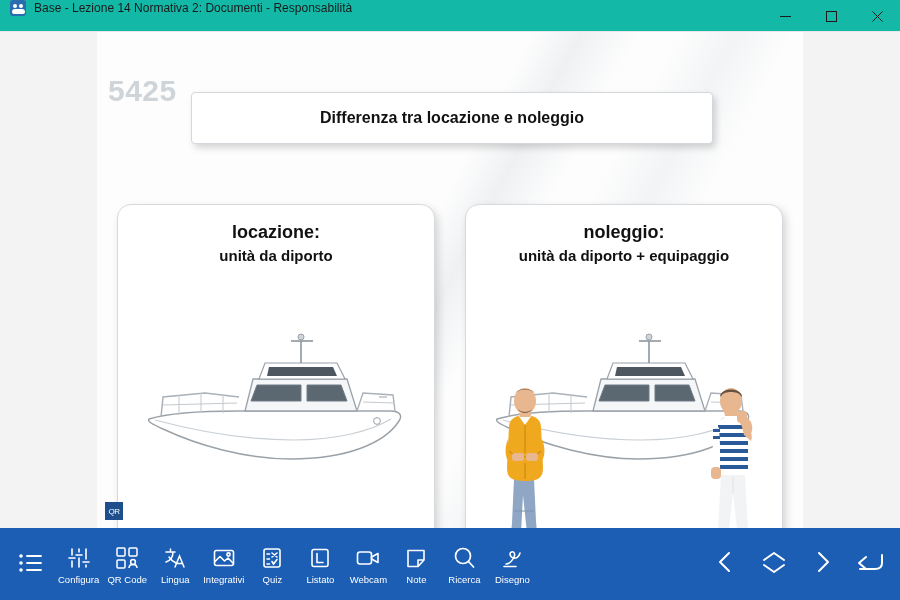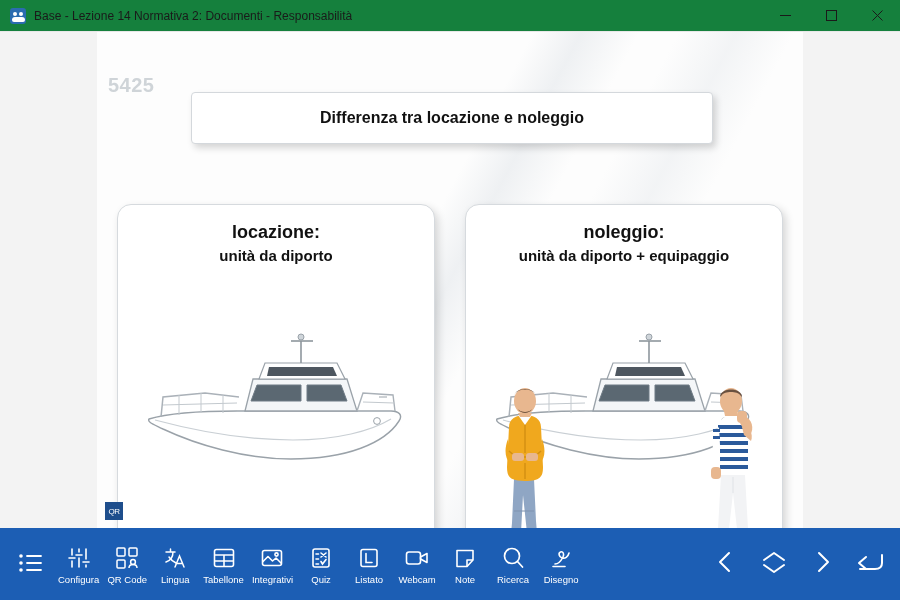--- a/index.html
+++ b/index.html
@@ -14,23 +14,23 @@
     position: relative;
     width: 900px; height: 600px;
     background: #f3f3f3;
     display: flex;
     flex-direction: column;
   }
 
   
   .titlebar {
     height: 32px;
-    background: #15803d;
-    display: flex;
-    align-items: center;
+    background: #14b8a6;
+    display: flex;
+    align-items: flex-start;
     flex: 0 0 32px;
     border-bottom: 1px solid #e8e8e8;
   }
   .title-left {
     display: flex;
     align-items: center;
     padding-left: 10px;
     gap: 8px;
     flex: 1 1 auto;
     min-width: 0;
@@ -90,21 +90,21 @@
     width: 706px; height: 496px;
     background: #fdfdfd;
     background-image:
       linear-gradient(118deg, rgba(255,255,255,0) 45%, rgba(226,230,234,0.55) 50%, rgba(255,255,255,0) 56%),
       linear-gradient(118deg, rgba(255,255,255,0) 60%, rgba(226,230,234,0.4) 66%, rgba(255,255,255,0) 72%);
     overflow: hidden;
   }
   .slide-number {
     position: absolute;
     left: 11px; top: 42px;
-    font-size: 20px;
+    font-size: 30px;
     font-weight: bold;
     color: #cfd4d8;
     letter-spacing: 0.5px;
   }
   .slide-badge {
     position: absolute;
     left: 8px; bottom: 8px;
     width: 18px; height: 18px;
     background: #1e4e8c;
     color: #fff;
@@ -436,29 +436,20 @@
       <div class="tb-icon">
         <svg width="24" height="24" viewBox="0 0 24 24" fill="none" stroke="#fff" stroke-width="1.5" stroke-linecap="round">
           <path d="M3 6 H12 M7.5 3 V6 M10 6 C10 12 6 15 3 16"></path>
           <path d="M6 11 C8 14 11 16 13 17"></path>
           <path d="M12 21 L16.5 10 L21 21 M13.8 17.5 H19.2"></path>
         </svg>
       </div>
       <div class="tb-label">Lingua</div>
     </div>
 
-    <div class="tb-item">
-      <div class="tb-icon">
-        <svg width="24" height="24" viewBox="0 0 24 24" fill="none" stroke="#fff" stroke-width="1.6">
-          <rect x="2.5" y="3.5" width="19" height="17" rx="2"></rect>
-          <path d="M2.5 9 H21.5 M12 9 V20.5 M2.5 15 H21.5"></path>
-        </svg>
-      </div>
-      <div class="tb-label">Tabellone</div>
-    </div>
 
 
 
     <div class="tb-item">
       <div class="tb-icon">
         <svg width="24" height="24" viewBox="0 0 24 24" fill="none" stroke="#fff" stroke-width="1.6" stroke-linejoin="round">
           <rect x="2.5" y="4.5" width="19" height="15" rx="2"></rect>
           <path d="M2.5 16 L8 10.5 L12.5 15 L16 12 L21.5 17.5"></path>
           <circle cx="16.5" cy="8.5" r="1.6"></circle>
         </svg>

